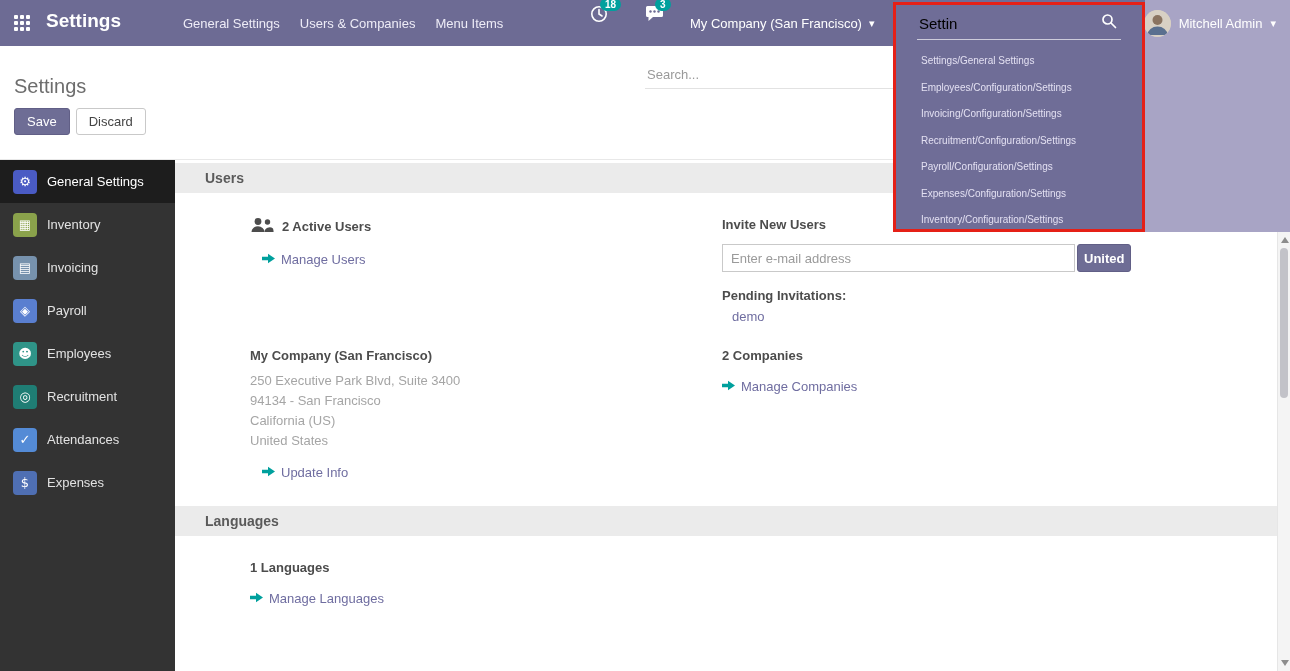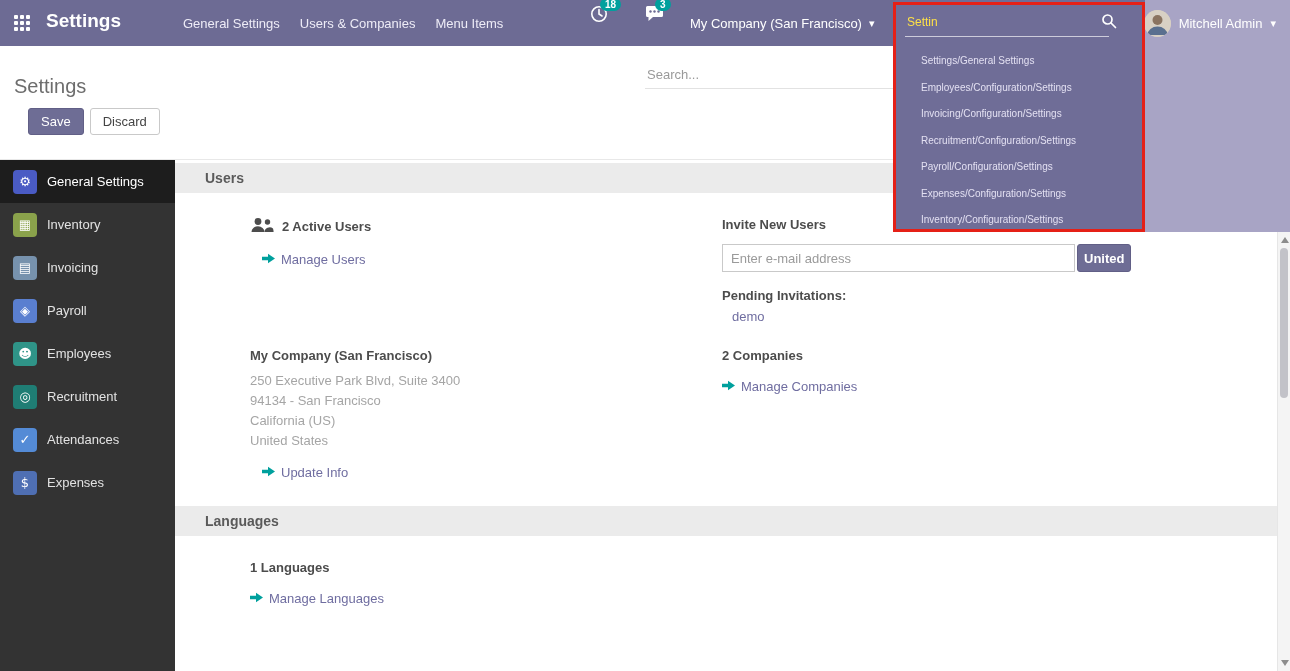--- a/index.html
+++ b/index.html
@@ -24,35 +24,35 @@
                     color:#fff;cursor:pointer;}
   .caret{color:#fff;font-size:11px;font-family:"DejaVu Sans",sans-serif;}
   
   .overlay-panel{position:absolute;left:1145px;top:0;width:145px;height:232px;background:#a8a4c5;z-index:30;}
   .user-menu{position:absolute;right:0;top:0;height:46px;display:flex;align-items:center;gap:8px;
              padding:0 14px;z-index:40;cursor:pointer;}
   .avatar{width:27px;height:27px;border-radius:50%;overflow:hidden;background:#d8d0c4;flex:0 0 auto;}
   .user-name{color:#fff;font-size:13px;}
   
   .search-dropdown{position:absolute;left:895px;top:0;width:250px;height:232px;background:#6f6d97;z-index:35;}
-  .menu-search-input{position:absolute;left:10px;top:8px;width:200px;background:transparent;border:none;
-                     border-bottom:1px solid rgba(255,255,255,0.65);color:#fde047;font-size:12px;
+  .menu-search-input{position:absolute;left:22px;top:8px;width:200px;background:transparent;border:none;
+                     border-bottom:1px solid rgba(255,255,255,0.65);color:#000000;font-size:15px;
                      padding:7px 2px;outline:none;font-family:"Liberation Sans",sans-serif;}
   .menu-search-icon{position:absolute;right:28px;top:13px;}
   .dropdown-list{position:absolute;top:48px;left:0;right:0;}
   .dropdown-item{height:26.5px;line-height:26.5px;padding-left:26px;color:#e3e0f2;font-size:10px;cursor:pointer;
                  white-space:nowrap;overflow:hidden;}
   
   .annotation-box{position:absolute;left:893px;top:2px;width:252px;height:230px;border:3px solid #e52017;
                   box-sizing:border-box;z-index:60;pointer-events:none;}
   
   .control-panel{position:absolute;top:46px;left:0;width:1290px;height:114px;background:#fff;
                  border-bottom:1px solid #e8e8e8;z-index:1;box-sizing:border-box;}
   .breadcrumb{position:absolute;left:14px;top:16px;font-size:20px;color:#6d6d6d;font-weight:400;}
-  .btn-row{position:absolute;left:28px;top:62px;display:flex;gap:6px;}
+  .btn-row{position:absolute;left:14px;top:62px;display:flex;gap:6px;}
   .btn{font-size:13px;border-radius:3px;padding:5px 12px;cursor:pointer;font-family:"Liberation Sans",sans-serif;}
   .btn-save{background:#6e6d95;color:#fff;border:1px solid #615f86;}
   .btn-discard{background:#fff;color:#444;border:1px solid #c9c9c9;}
   .cp-search{position:absolute;left:645px;top:14px;width:500px;height:26px;border:none;
              border-bottom:1px solid #e2e2e2;font-size:13px;color:#555;outline:none;
              font-family:"Liberation Sans",sans-serif;}
   .cp-search::placeholder{color:#9a9a9a;}
   
   .sidebar{position:absolute;top:160px;left:0;width:175px;bottom:0;background:#333333;z-index:2;}
   .side-item{height:43px;display:flex;align-items:center;gap:10px;padding-left:13px;cursor:pointer;color:#e2e2e2;}

